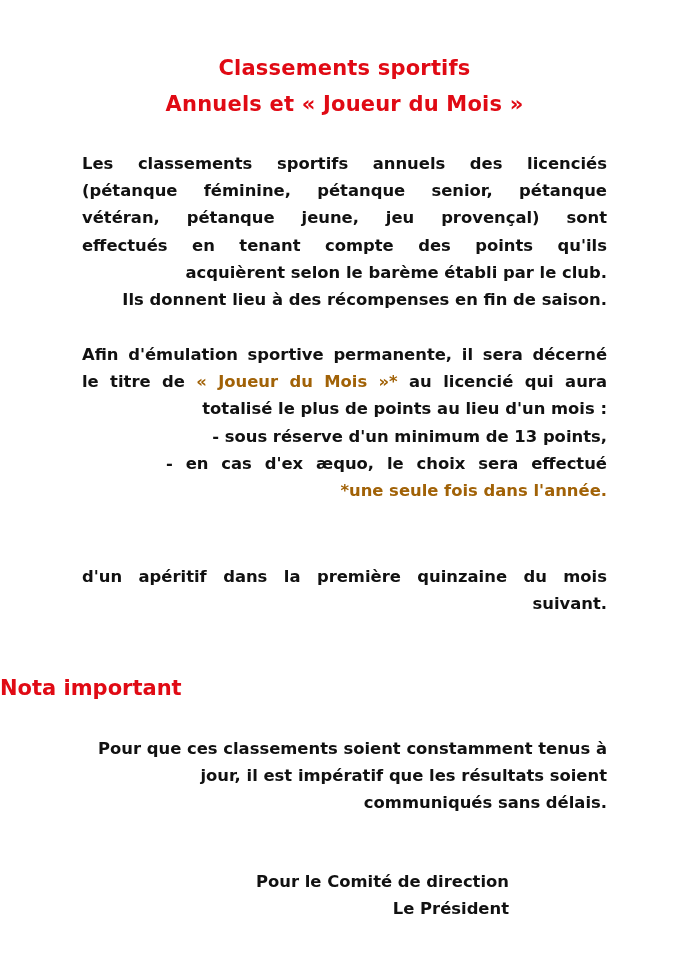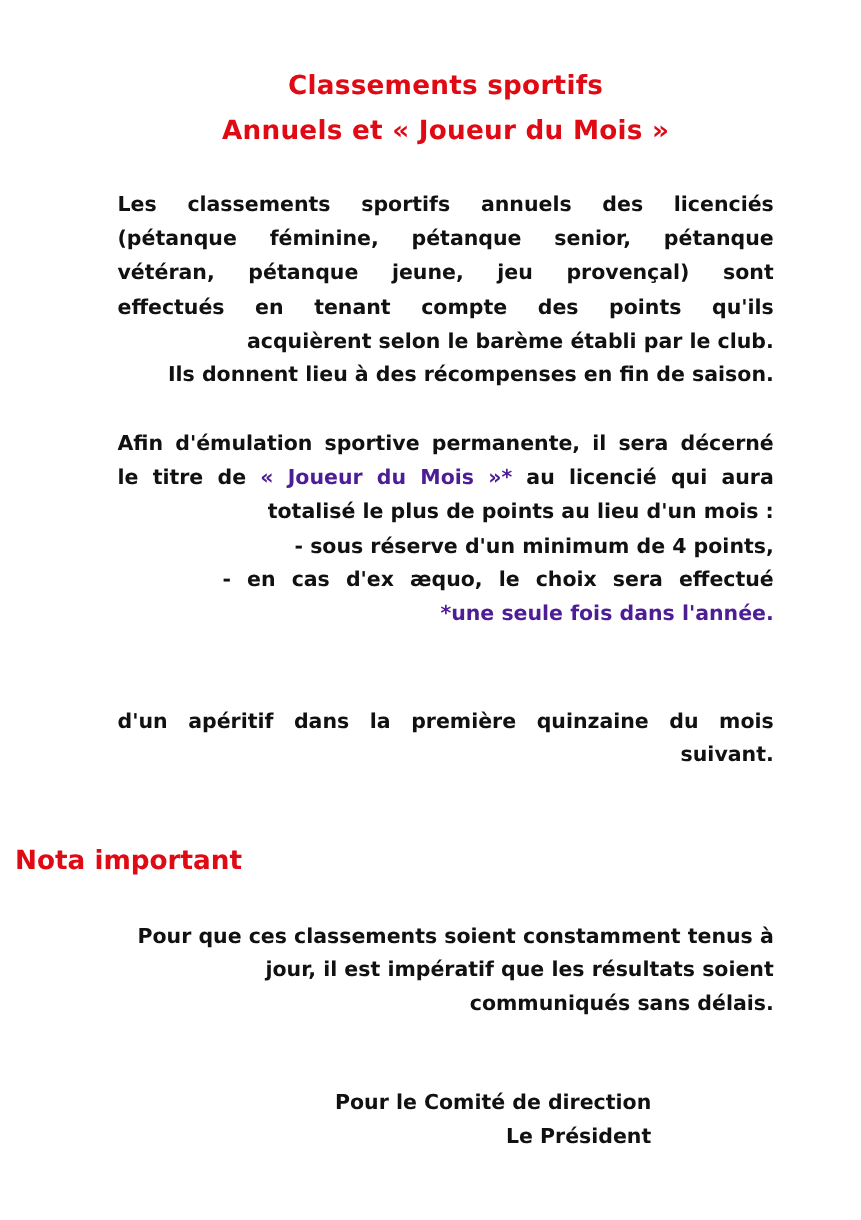--- a/index.html
+++ b/index.html
@@ -10,21 +10,21 @@
     body {
       width: 689px;
       height: 976px;
       position: relative;
       overflow: hidden;
       font-family: "DejaVu Sans", sans-serif;
       color: #111111;
     }
     .page {
       position: absolute;
-      left: 12px; top: 0;
+      left: 0; top: 0;
       width: 591px; height: 976px;
     }
     .title {
       position: absolute;
       left: 0; width: 689px;
       text-align: center;
       color: #e00a14;
       font-size: 21px;
       font-weight: bold;
       letter-spacing: 0.2px;
@@ -46,21 +46,21 @@
       height: 27.2px;
       text-align: right;
     }
     .justify {
       text-align: justify;
       text-align-last: justify;
       white-space: normal;
       overflow: hidden;
     }
     .indent { padding-left: 84px; }
-    .red { color: #4c1d95; }
+    .red { color: #a16207; }
     .nota {
       position: absolute;
       left: 0; width: 689px;
       top: 676px;
       text-align: left;
       color: #e00a14;
       font-size: 21px;
       font-weight: bold;
       white-space: nowrap;
     }
@@ -88,21 +88,21 @@
     <span class="line justify">vétéran, pétanque jeune, jeu provençal) sont</span>
     <span class="line justify">effectués en tenant compte des points qu'ils</span>
     <span class="line">acquièrent selon le barème établi par le club.</span>
     <span class="line">Ils donnent lieu à des récompenses en fin de saison.</span>
   </div>
 
   <div class="para" style="top:341px;">
     <span class="line justify">Afin d'émulation sportive permanente, il sera décerné</span>
     <span class="line justify"><span>le titre de </span><span class="red">« Joueur du Mois »*</span><span> au licencié qui aura</span></span>
     <span class="line">totalisé le plus de points au lieu d'un mois :</span>
-    <span class="line indent">- sous réserve d'un minimum de 4 points,</span>
+    <span class="line indent">- sous réserve d'un minimum de 13 points,</span>
     <span class="line indent justify">- en cas d'ex æquo, le choix sera effectué</span>
     <span class="line red">*une seule fois dans l'année.</span>
   </div>
 
   <div class="para" style="top:563px;">
     <span class="line justify">d'un apéritif dans la première quinzaine du mois</span>
     <span class="line">suivant.</span>
   </div>
 
   <div class="nota">Nota important</div>

